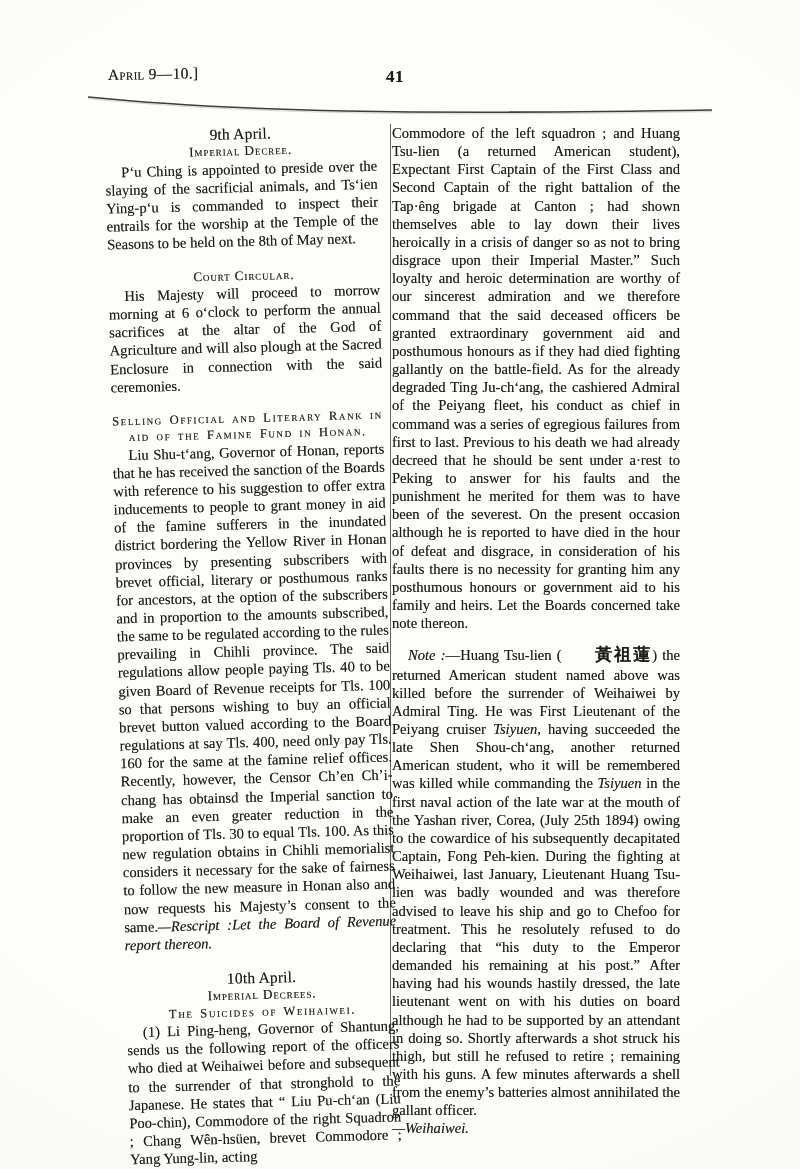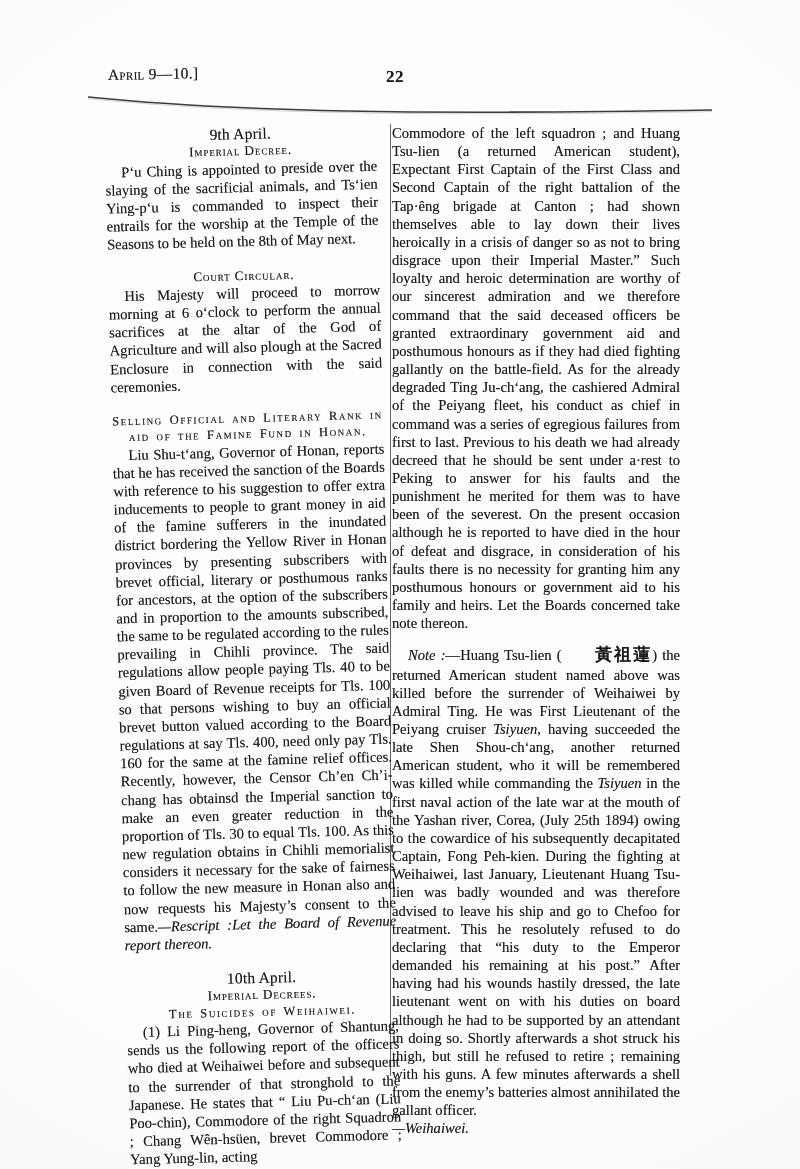--- a/index.html
+++ b/index.html
@@ -148,21 +148,21 @@
 </style>
 </head>
 <body>
 
 <div id="page">
 
   <div id="paper-tint"></div>
 
   <div id="running-head">
     <div class="head-date">April 9—10.]</div>
-    <div class="folio">22</div>
+    <div class="folio">41</div>
   </div>
 
   <svg id="head-rule" viewBox="0 0 624 22" preserveAspectRatio="none">
     <path d="M0,1 C 150,16 330,19 624,14" fill="none" stroke="#2c2b25" stroke-width="1.6" stroke-linecap="round" opacity="0.92"></path>
     <path d="M0,2.6 C 150,17.6 330,20.6 624,15.6" fill="none" stroke="#6b685c" stroke-width="0.8" opacity="0.35"></path>
   </svg>
 
   <div id="col-rule"></div>
 
   <div class="column" id="col-left">

